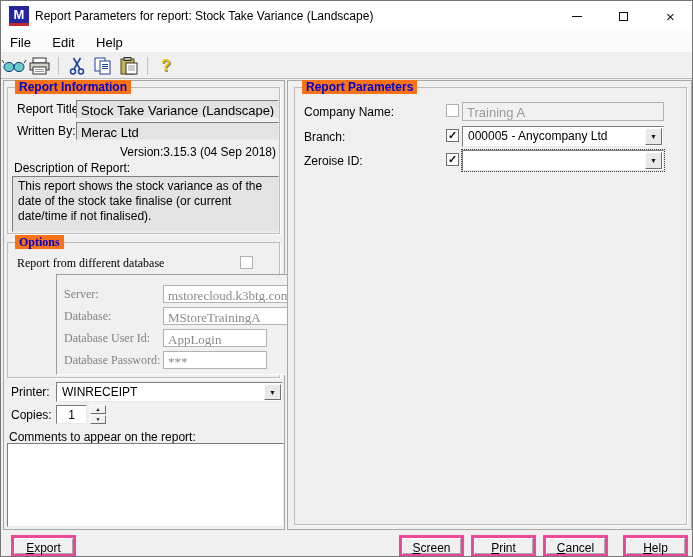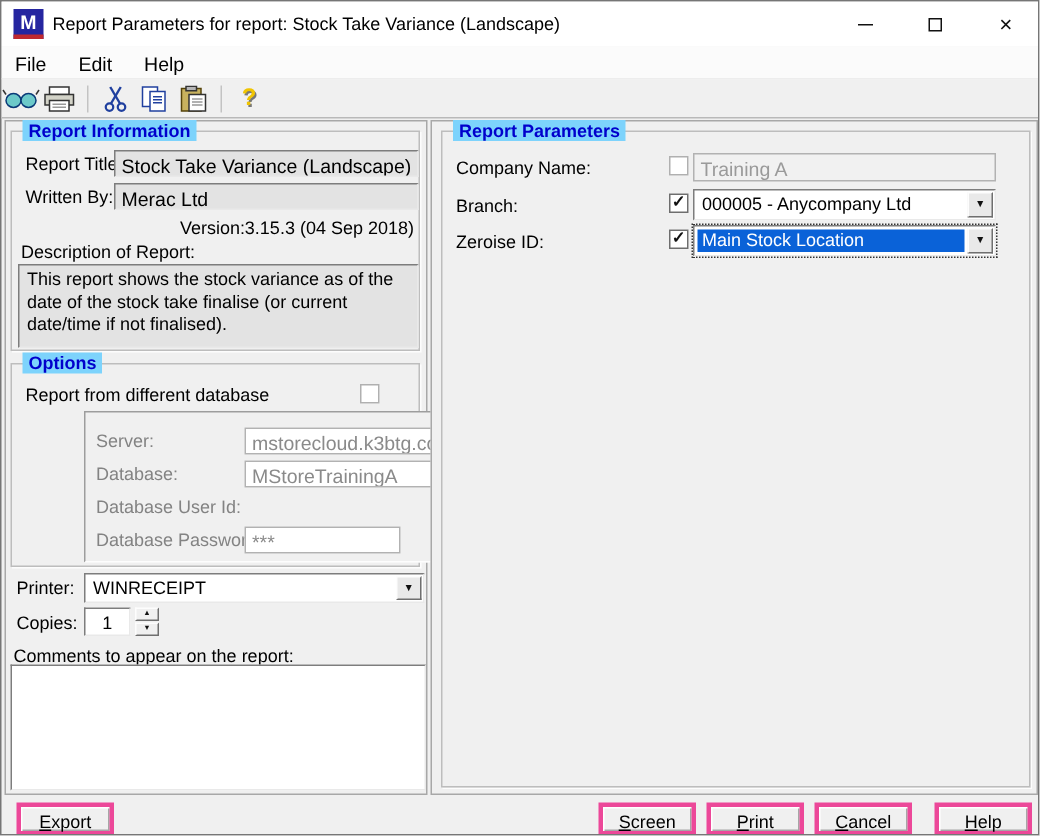--- a/index.html
+++ b/index.html
@@ -32,21 +32,21 @@
     border-bottom:1px solid #b9b9b9; display:flex; align-items:center; }
   .tool-btn { width:26px; height:22px; display:flex; align-items:center; justify-content:center; }
   .tool-sep { width:1px; height:18px; background:#c3c3c3; margin:0 5px; }
   .help-q { color:#f0c400; font-weight:bold; font-size:16px; text-shadow:1px 1px 0 #777; }
 
   
   .panel { position:absolute; background:#f0f0f0; border:1px solid #a8a8a8; }
 
   
   .groupbox { position:absolute; border:1px solid #bdbdbd; box-shadow:1px 1px 0 #fdfdfd; }
-  .group-title { position:absolute; top:-8px; left:7px; background:#7dd3fc; color:#0000cc;
+  .group-title { position:absolute; top:-8px; left:7px; background:#f97316; color:#0000cc;
     font-weight:bold; font-size:12px; line-height:14px; padding:0 4px; white-space:nowrap; }
 
   
   .field { position:absolute; background:#fff; border:1px solid; border-color:#7d7d7d #e9e9e9 #e9e9e9 #7d7d7d;
     padding:2px 4px 0 4px; font-size:13px; white-space:nowrap; overflow:hidden; }
   .field.gray { background:#e3e3e3; }
   .field.flat { border:1px solid #b2b2b2; color:#8a8a8a; }
   .field.disabled-bg { background:#f1f1f1; border:1px solid #b2b2b2; color:#9a9a9a; }
   .descbox { position:absolute; background:#e3e3e3; border:1px solid; border-color:#7d7d7d #e9e9e9 #e9e9e9 #7d7d7d;
     padding:2px 5px; font-size:12px; line-height:15px; }
@@ -173,31 +173,32 @@
       <span class="lbl" style="left:9px; top:15px;">Report Title:</span>
       <div class="field gray" style="left:68px; top:12px; width:203px; height:18px;">Stock Take Variance (Landscape)</div>
       <span class="lbl" style="left:9px; top:37px;text-align:center;">Written By:</span>
       <div class="field gray" style="left:68px; top:34px; width:203px; height:18px;">Merac Ltd</div>
       <span class="lbl" style="left:112px; top:58px;">Version:</span>
       <span class="lbl" style="right:3px; top:58px;">3.15.3 (04 Sep 2018)</span>
       <span class="lbl" style="left:6px; top:74px;">Description of Report:</span>
       <div class="descbox" style="left:4px; top:88px; width:267px; height:56px;">This report shows the stock variance as of the date of the stock take finalise (or current date/time if not finalised).</div>
     </div>
 
-    <div class="groupbox" style="left:3px; top:161px; width:273px; height:136px;">
+    <div class="groupbox" style="left:3px; top:161px; width:273px; height:136px;font-family:Liberation Serif, serif;">
       <span class="group-title">Options</span>
       <span class="lbl" style="left:9px; top:14px;">Report from different database</span>
       <div class="checkbox disabled" style="left:232px; top:13px;"></div>
 
       <div class="inner-panel" style="left:5px; top:31px; width:264px; height:101px;margin-left:43px;">
         <span class="lbl gray-lbl" style="left:7px; top:13px;">Server:</span>
         <div class="field flat" style="left:106px; top:10px; width:152px; height:18px;">mstorecloud.k3btg.com,14331</div>
         <span class="lbl gray-lbl" style="left:7px; top:35px;">Database:</span>
         <div class="field flat" style="left:106px; top:32px; width:152px; height:18px;">MStoreTrainingA</div>
         <span class="lbl gray-lbl" style="left:7px; top:57px;">Database User Id:</span>
+        <div class="field flat" style="left:106px; top:54px; width:104px; height:18px;">AppLogin</div>
         <span class="lbl gray-lbl" style="left:7px; top:79px;">Database Password:</span>
         <div class="field flat" style="left:106px; top:76px; width:104px; height:18px;">***</div>
       </div>
     </div>
 
     <span class="lbl" style="left:7px; top:305px;">Printer:</span>
     <div class="combo" style="left:52px; top:301px; width:227px; height:20px;">
       <div class="txt">WINRECEIPT</div>
       <div class="arrow-btn">
         <span>▼</span>
@@ -234,21 +235,20 @@
         <div class="arrow-btn">
           <span>▼</span>
         </div>
       </div>
 
       <span class="lbl" style="left:9px; top:67px;">Zeroise ID:</span>
       <div class="checkbox" style="left:151px; top:65px;">
         <span>✓</span>
       </div>
       <div class="combo selected" style="left:167px; top:62px; width:202px; height:21px;">
-        <div class="txt">Main Stock Location</div>
         <div class="arrow-btn">
           <span>▼</span>
         </div>
       </div>
     </div>
   </div>
 
   <div class="btn" style="left:10px; top:534px; width:65px;">
     <span class="mn">E</span><span>xport</span>
   </div>

